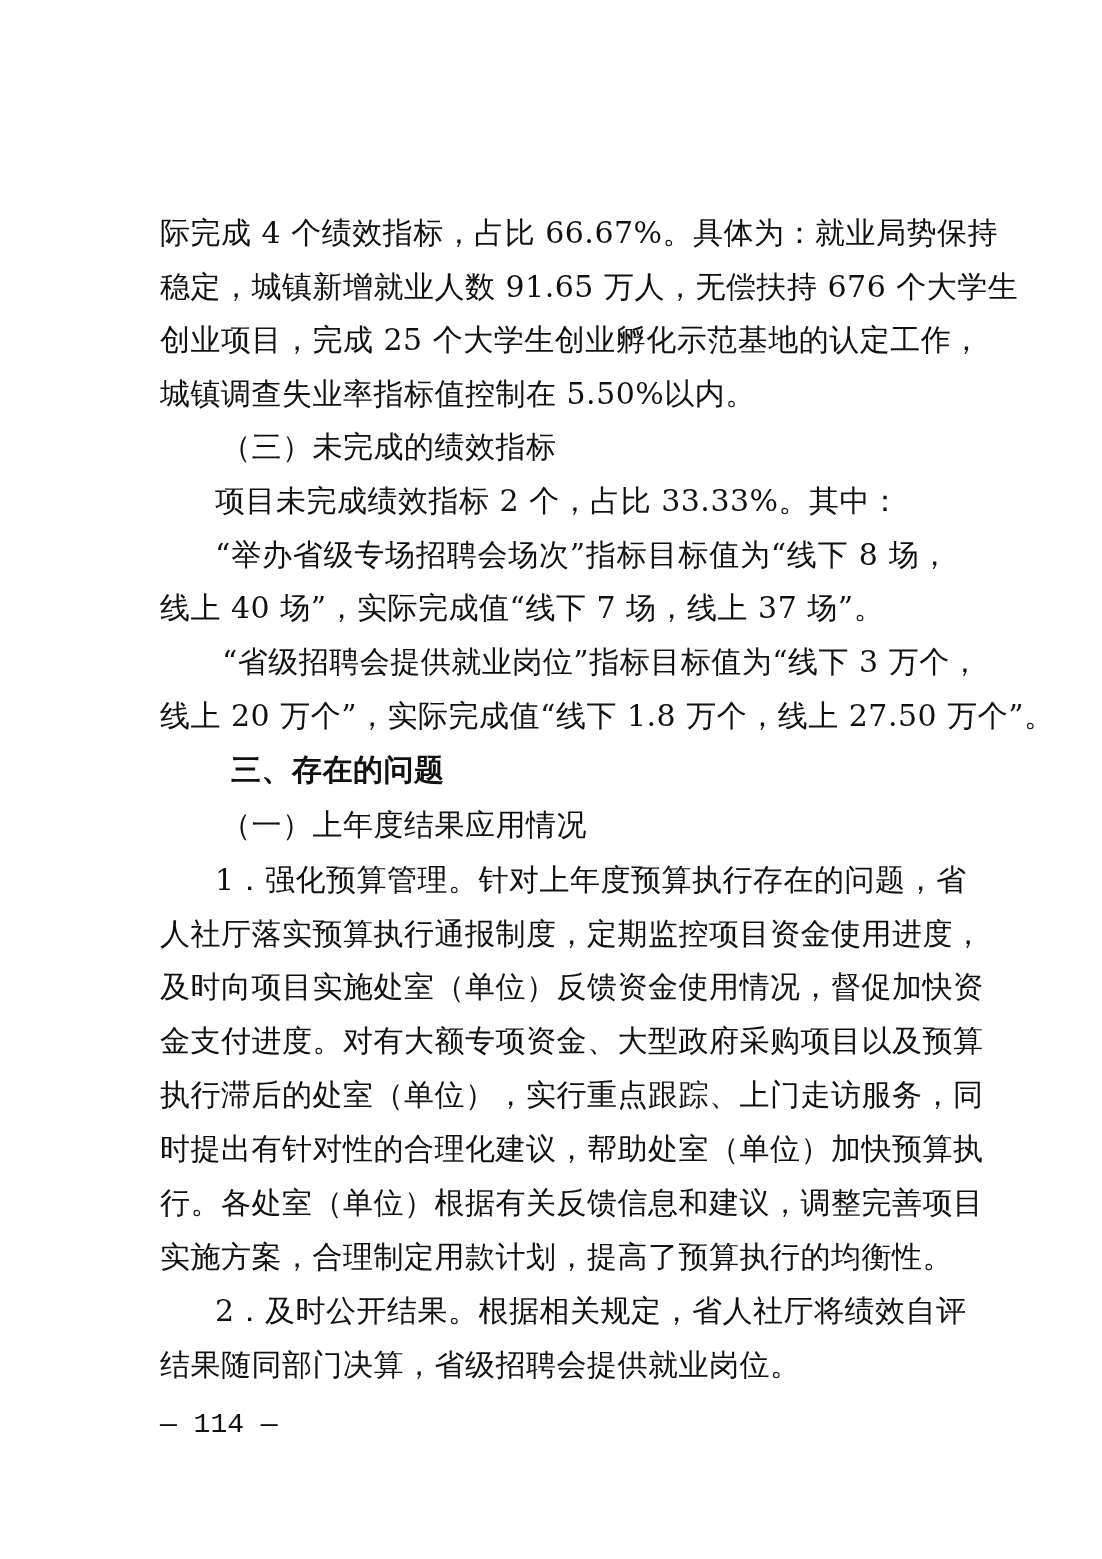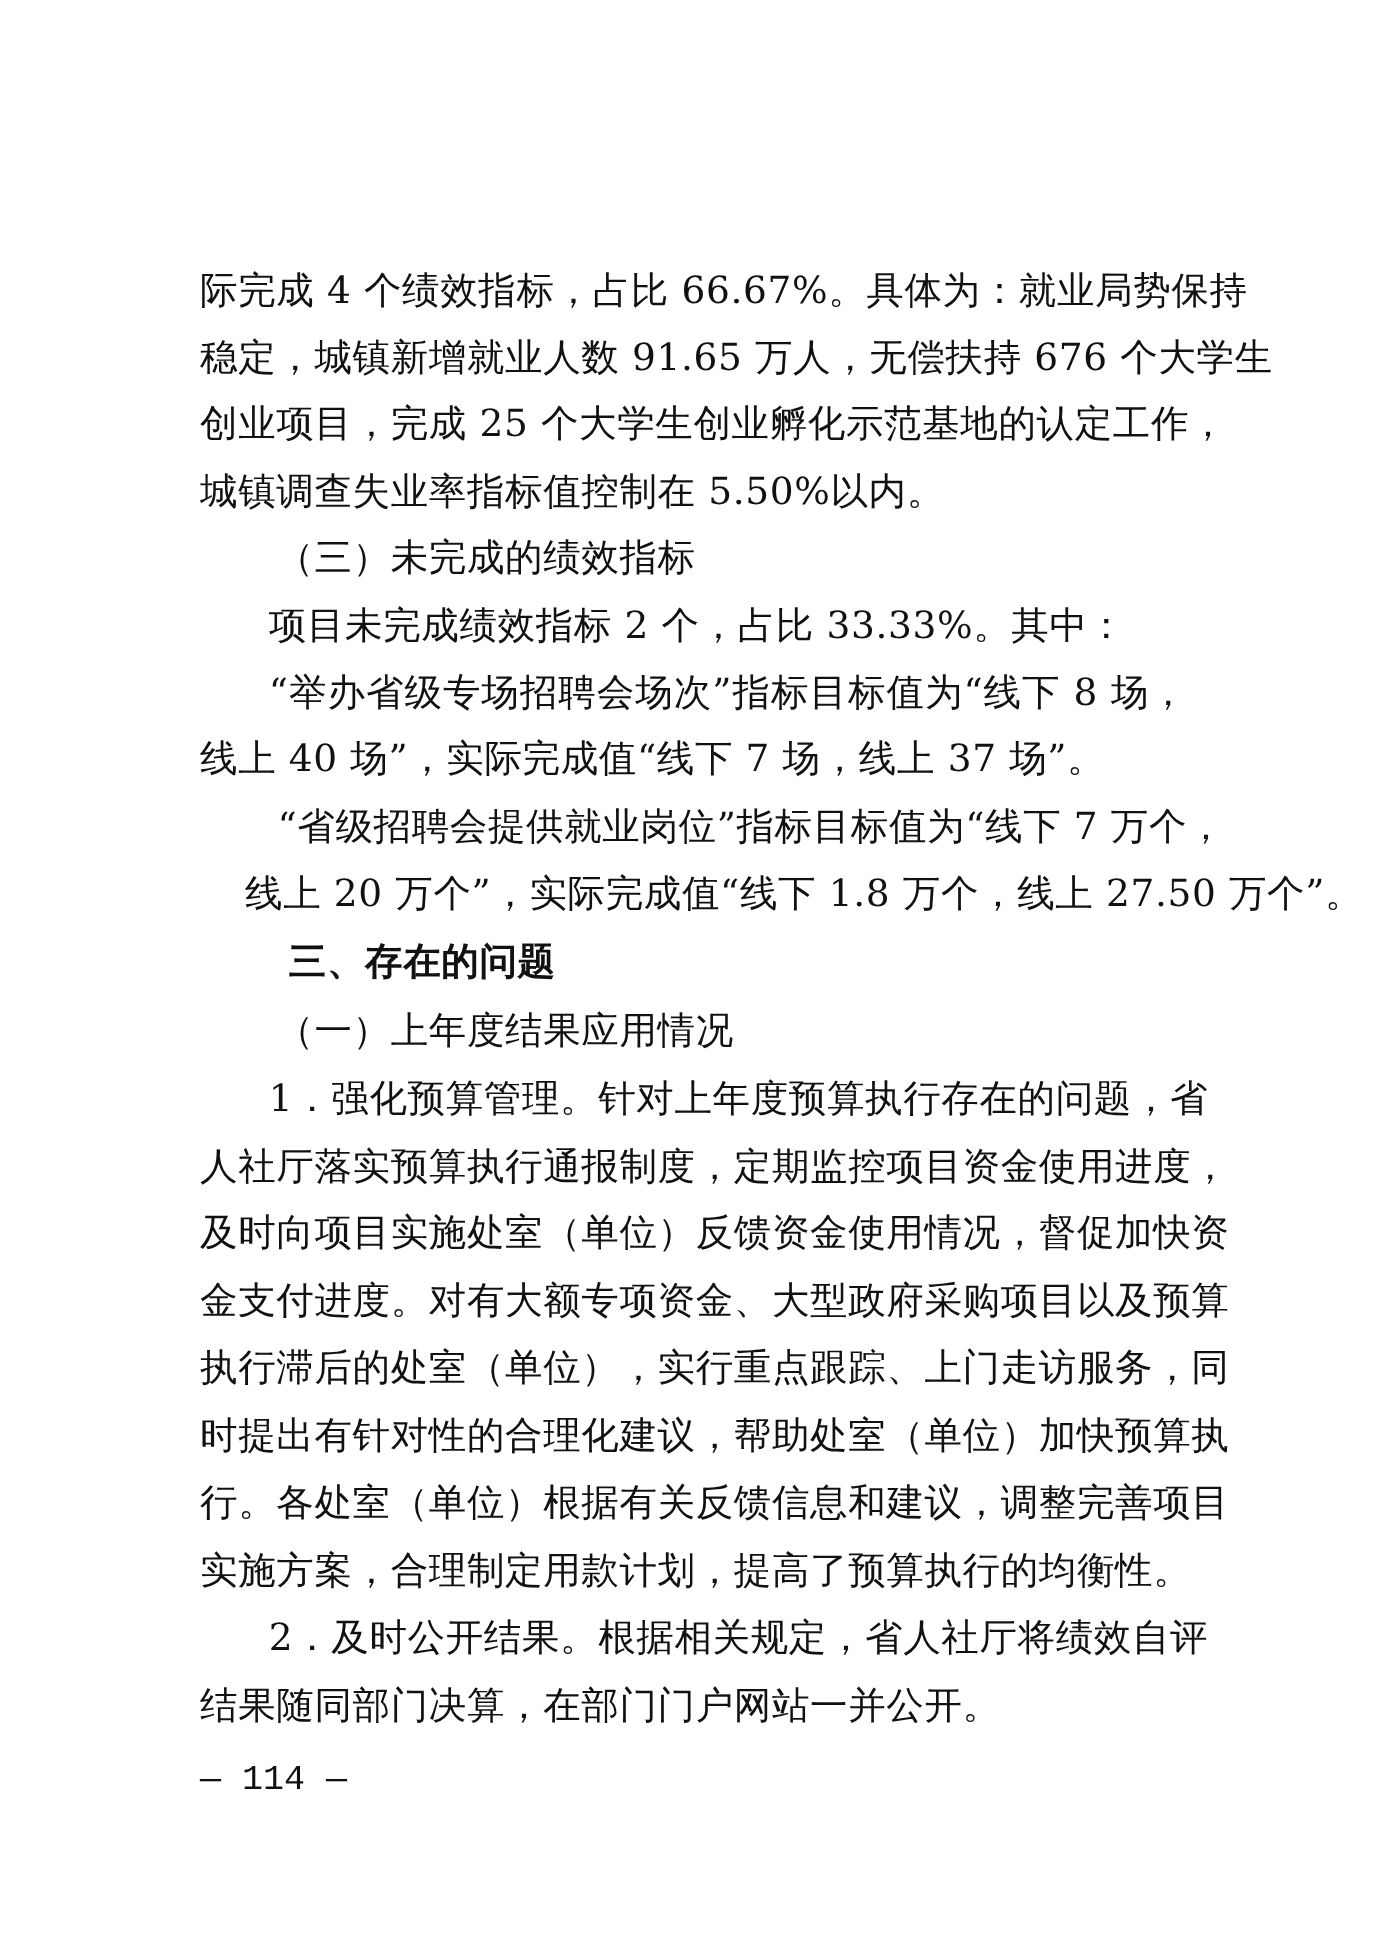--- a/index.html
+++ b/index.html
@@ -32,32 +32,32 @@
 <div class="page">
   <div class="line" style="top:213px">际完成 4 个绩效指标，占比 66.67%。具体为：就业局势保持</div>
   <div class="line" style="top:267px">稳定，城镇新增就业人数 91.65 万人，无偿扶持 676 个大学生</div>
   <div class="line" style="top:320px">创业项目，完成 25 个大学生创业孵化示范基地的认定工作，</div>
   <div class="line last" style="top:374px">城镇调查失业率指标值控制在 5.50%以内。</div>
 
   <div class="line last indent heading" style="top:427px; left:205px;">（三）未完成的绩效指标</div>
   <div class="line last indent" style="top:481px">项目未完成绩效指标 2 个，占比 33.33%。其中：</div>
   <div class="line indent" style="top:535px">“举办省级专场招聘会场次”指标目标值为“线下 8 场，</div>
   <div class="line last" style="top:588px">线上 40 场”，实际完成值“线下 7 场，线上 37 场”。</div>
-  <div class="line indent2" style="top:642px; width:735px;">“省级招聘会提供就业岗位”指标目标值为“线下 7 万个，</div>
-  <div class="line" style="top:696px; width:785px;margin-left:36px;">线上 20 万个”，实际完成值“线下 1.8 万个，线上 27.50 万个”。</div>
+  <div class="line indent2" style="top:642px; width:735px;">“省级招聘会提供就业岗位”指标目标值为“线下 3 万个，</div>
+  <div class="line" style="top:696px; width:785px;">线上 20 万个”，实际完成值“线下 1.8 万个，线上 27.50 万个”。</div>
 
   <div class="line last indent heading" style="top:805px; left:205px;">（一）上年度结果应用情况</div>
   <div class="line last indent heading" style="top:750px; font-weight:bold;">三、存在的问题</div>
 
   <div class="line indent" style="top:860px">1．强化预算管理。针对上年度预算执行存在的问题，省</div>
   <div class="line" style="top:914px">人社厅落实预算执行通报制度，定期监控项目资金使用进度，</div>
   <div class="line" style="top:967px">及时向项目实施处室（单位）反馈资金使用情况，督促加快资</div>
   <div class="line" style="top:1021px">金支付进度。对有大额专项资金、大型政府采购项目以及预算</div>
   <div class="line" style="top:1075px">执行滞后的处室（单位），实行重点跟踪、上门走访服务，同</div>
   <div class="line" style="top:1129px">时提出有针对性的合理化建议，帮助处室（单位）加快预算执</div>
   <div class="line" style="top:1183px">行。各处室（单位）根据有关反馈信息和建议，调整完善项目</div>
   <div class="line last" style="top:1237px">实施方案，合理制定用款计划，提高了预算执行的均衡性。</div>
 
   <div class="line indent" style="top:1291px">2．及时公开结果。根据相关规定，省人社厅将绩效自评</div>
-  <div class="line last" style="top:1345px">结果随同部门决算，在部门门户网站一并公开。</div>
+  <div class="line last" style="top:1345px">结果随同部门决算，省级招聘会提供就业岗位。</div>
 
   <div class="pagenum">— 114 —</div>
 </div>
 
 </body></html>

